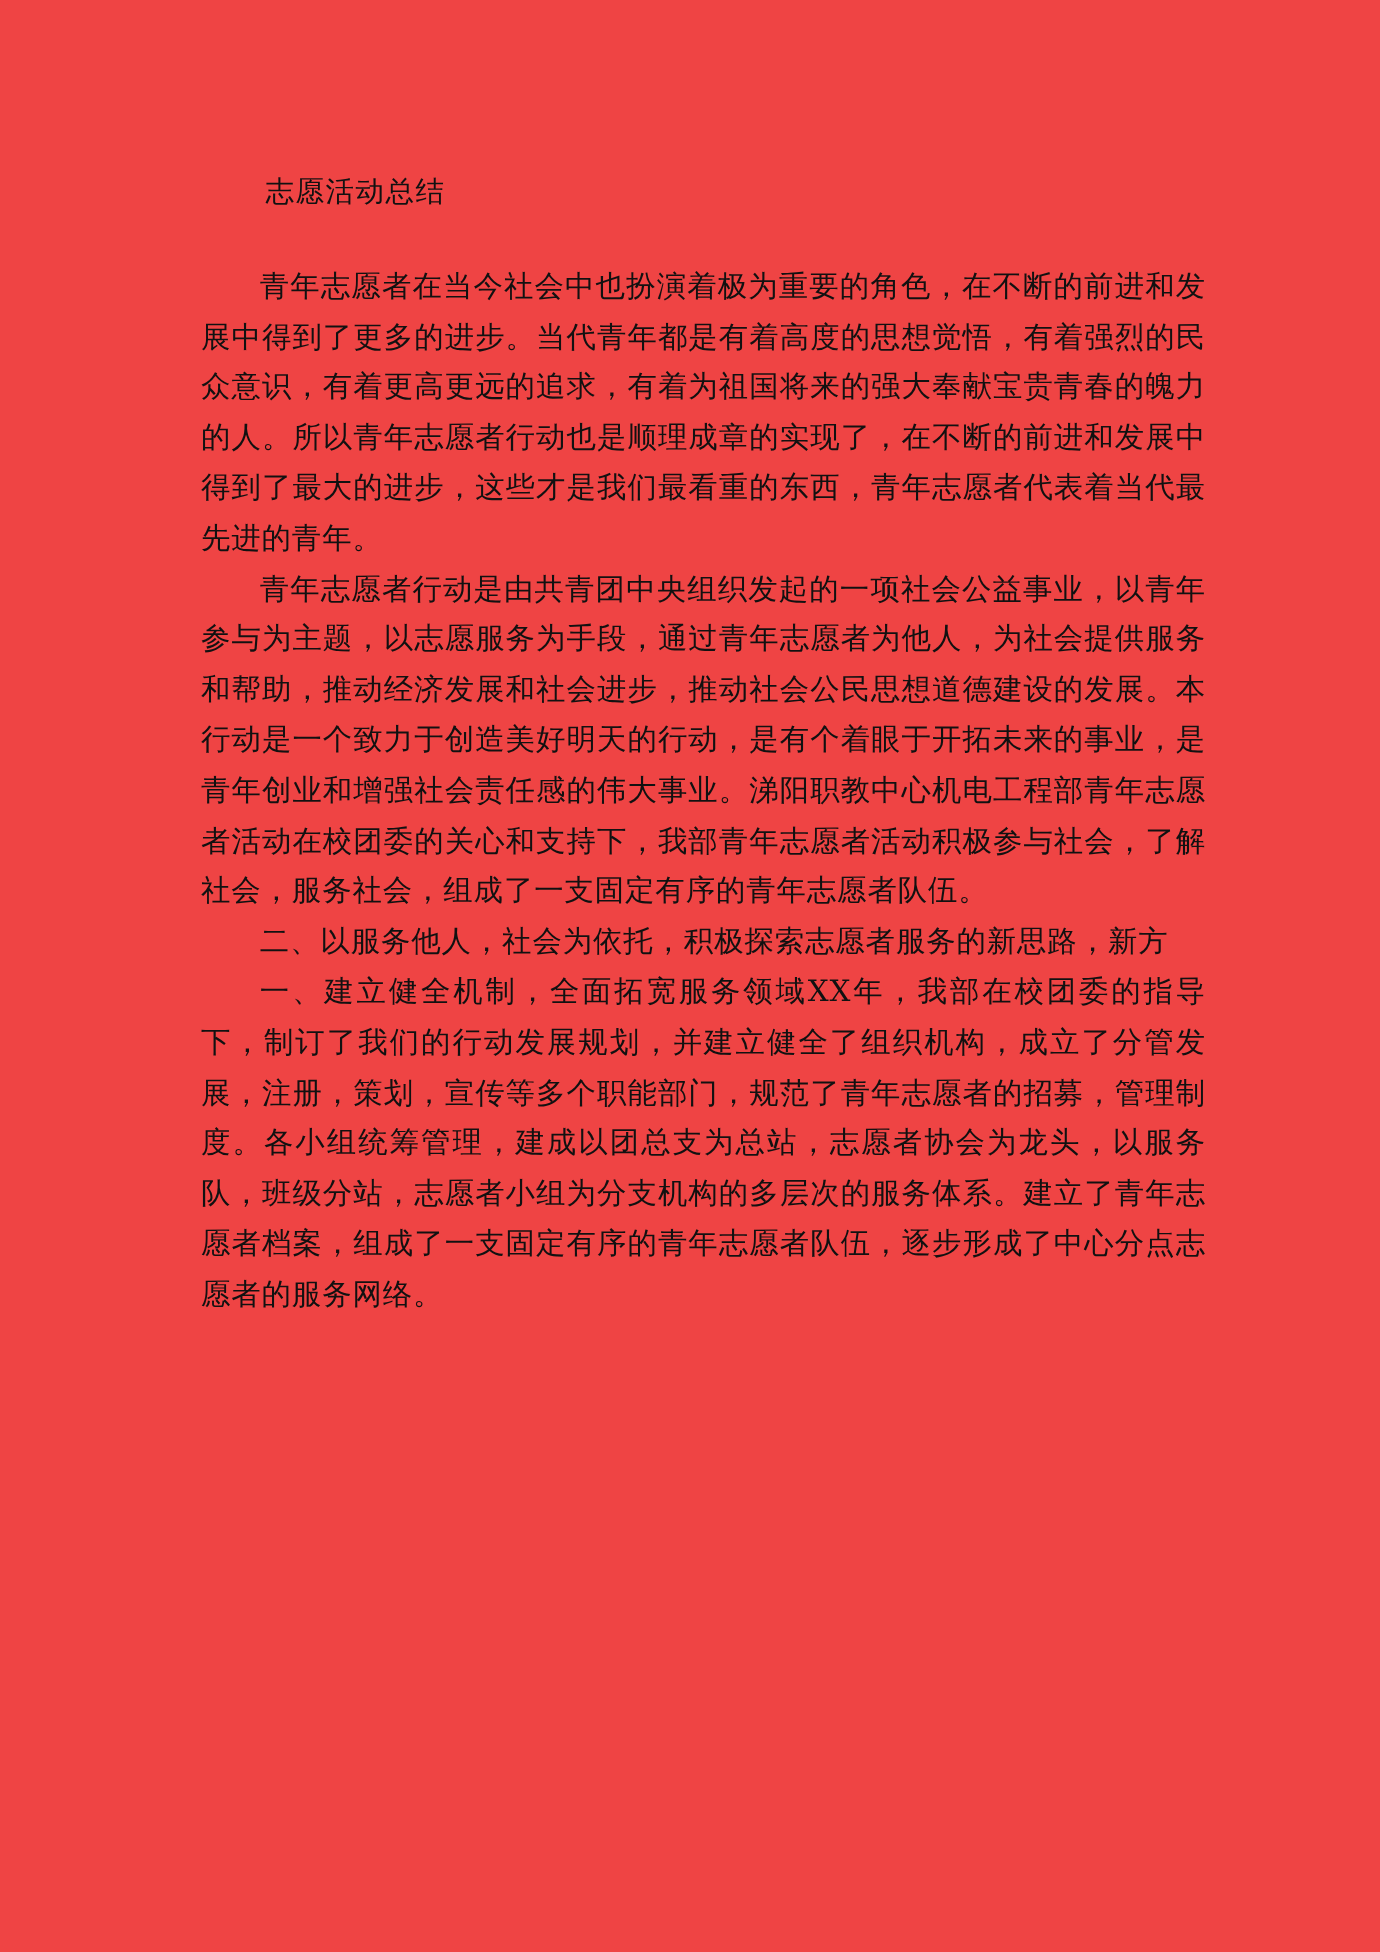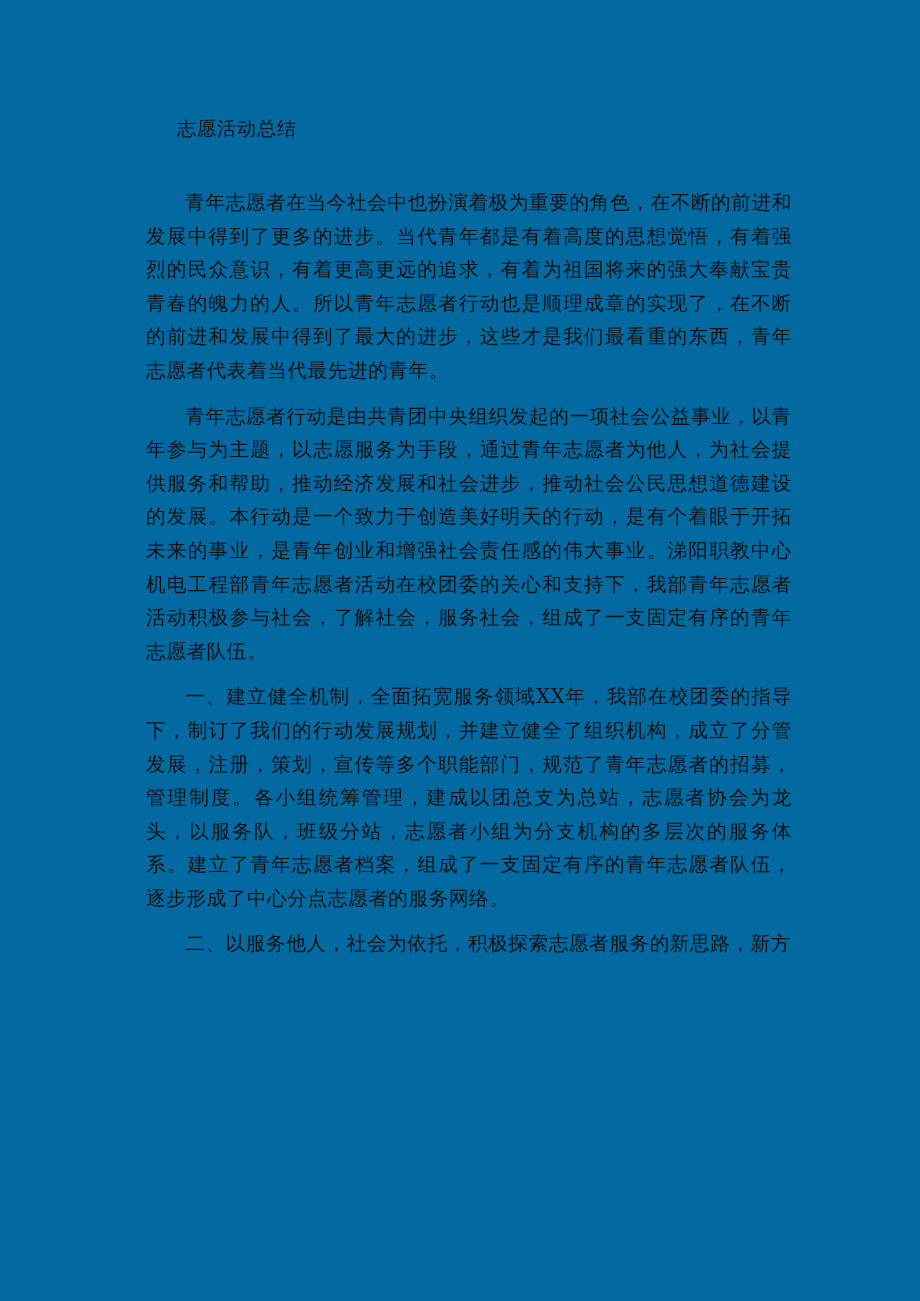--- a/index.html
+++ b/index.html
@@ -1,35 +1,35 @@
 <!DOCTYPE html>
 <html><head>
   <meta charset="utf-8">
   <style>
     html, body { margin: 0; padding: 0; background: #ffffff; }
     body { width: 920px; height: 1301px; position: relative; overflow: hidden; }
     .page {
-      position: absolute; left: 0; top: 0; width: 920px; height: 1301px; background: #0369a1;
+      position: absolute; left: 0; top: 0; width: 920px; height: 1301px; background: #ef4444;
       font-family: "DejaVu Serif", "Liberation Serif", serif; color: #111;
     }
     .title {
       position: absolute; left: 177px; top: 115px;
       font-size: 19px; line-height: 26px; letter-spacing: 1px; margin: 0; font-weight: normal;
     }
     .body {
       position: absolute; left: 134px; top: 174px; width: 670px;
       font-size: 19.6px; line-height: 33.6px; letter-spacing: 0.6px;
       text-align: justify;
     }
-    .body p { margin: 12px; text-indent: 2em; }
+    .body p { margin: 0; text-indent: 2em; }
   </style>
 </head>
 <body>
 
 <div class="page">
   <h1 class="title">志愿活动总结</h1>
   <div class="body">
     <p>青年志愿者在当今社会中也扮演着极为重要的角色，在不断的前进和发展中得到了更多的进步。当代青年都是有着高度的思想觉悟，有着强烈的民众意识，有着更高更远的追求，有着为祖国将来的强大奉献宝贵青春的魄力的人。所以青年志愿者行动也是顺理成章的实现了，在不断的前进和发展中得到了最大的进步，这些才是我们最看重的东西，青年志愿者代表着当代最先进的青年。</p>
     <p>青年志愿者行动是由共青团中央组织发起的一项社会公益事业，以青年参与为主题，以志愿服务为手段，通过青年志愿者为他人，为社会提供服务和帮助，推动经济发展和社会进步，推动社会公民思想道德建设的发展。本行动是一个致力于创造美好明天的行动，是有个着眼于开拓未来的事业，是青年创业和增强社会责任感的伟大事业。涕阳职教中心机电工程部青年志愿者活动在校团委的关心和支持下，我部青年志愿者活动积极参与社会，了解社会，服务社会，组成了一支固定有序的青年志愿者队伍。</p>
+    <p>二、以服务他人，社会为依托，积极探索志愿者服务的新思路，新方</p>
     <p>一、建立健全机制，全面拓宽服务领域XX年，我部在校团委的指导下，制订了我们的行动发展规划，并建立健全了组织机构，成立了分管发展，注册，策划，宣传等多个职能部门，规范了青年志愿者的招募，管理制度。各小组统筹管理，建成以团总支为总站，志愿者协会为龙头，以服务队，班级分站，志愿者小组为分支机构的多层次的服务体系。建立了青年志愿者档案，组成了一支固定有序的青年志愿者队伍，逐步形成了中心分点志愿者的服务网络。</p>
-    <p>二、以服务他人，社会为依托，积极探索志愿者服务的新思路，新方</p>
   </div>
 </div>
 
 </body></html>

